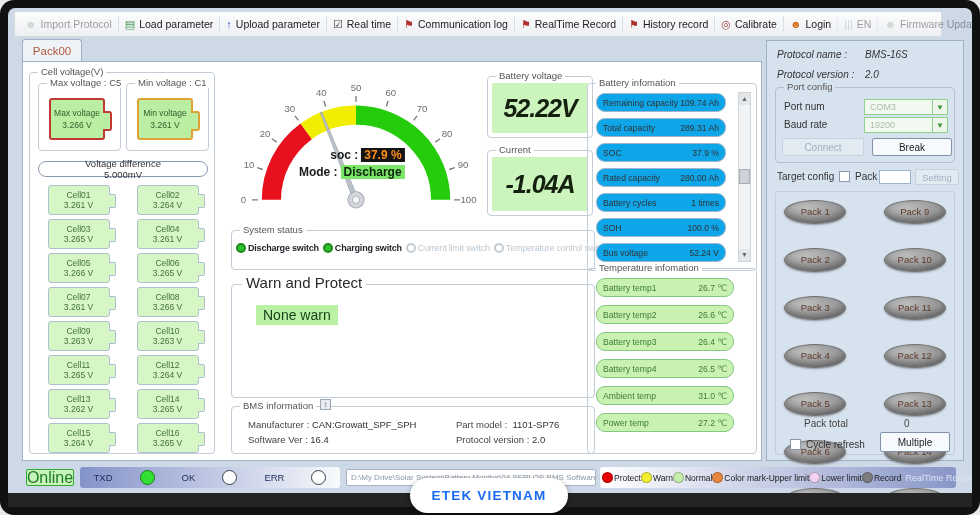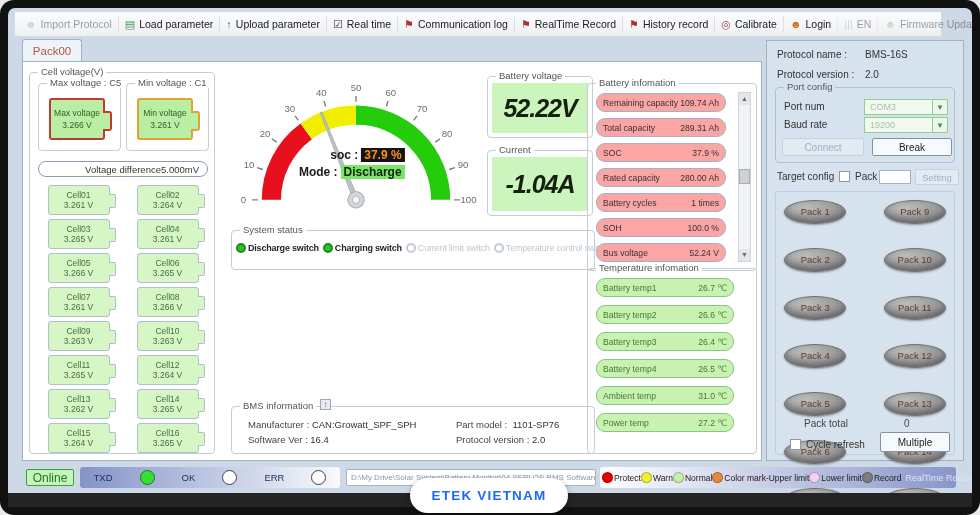--- a/index.html
+++ b/index.html
@@ -28,21 +28,21 @@
   .sidebar .glabel, .glabel.sb { background:#d7e2ef; }
 
   
   .cellv { left:6px; top:10px; width:186px; height:382px; }
   .maxg { left:8px; top:10px; width:83px; height:68px; }
   .ming { left:96px; top:10px; width:83px; height:68px; }
   .bigbatt { position:absolute; left:10px; top:14px; width:56px; height:42px; background:#b9eea3; border:2px solid #c03a33; border-radius:3px; display:flex; flex-direction:column; align-items:center; justify-content:center; gap:2px; font-size:8.5px; color:#33602c; }
   .bigbatt:after { content:''; position:absolute; right:-9px; top:11px; width:7px; height:16px; background:#b9eea3; border:2px solid #c03a33; border-left:none; border-radius:0 3px 3px 0; }
   .ming .bigbatt { border-color:#dfa233; }
   .ming .bigbatt:after { border-color:#dfa233; }
-  .diff { position:absolute; left:8px; top:88px; width:170px; height:16px; border:1px solid #8a9ab0; border-radius:8px; font-size:9.5px; color:#333; display:flex; align-items:center; justify-content:flex-end; padding:0 8px; background:#fff; }
+  .diff { position:absolute; left:8px; top:88px; width:170px; height:16px; border:1px solid #8a9ab0; border-radius:8px; font-size:9.5px; color:#333; display:flex; align-items:center; justify-content:center; padding:0 8px; background:#fff;flex-direction:column; }
   .cells { position:absolute; left:4px; top:112px; width:178px; display:grid; grid-template-columns:1fr 1fr; row-gap:4px; }
   .cell { position:relative; width:62px; height:30px; margin:0 auto; background:#d6f6c6; border:1px solid #aebfcd; border-radius:3px; display:flex; flex-direction:column; align-items:center; justify-content:center; font-size:8.5px; color:#41703a; }
   .cell:after { content:''; position:absolute; right:-7px; top:8px; width:6px; height:12px; background:#d6f6c6; border:1px solid #aebfcd; border-left:none; border-radius:0 2px 2px 0; }
 
   
   .gauge-wrap { position:absolute; left:208px; top:8px; width:250px; height:150px; }
   .gauge-wrap svg { width:100%; height:100%; }
   #gauge-ticks text { font-size:10px; fill:#6e6e6e; }
   #gauge-ticks line { stroke:#7a7a7a; stroke-width:1.4; }
   .gauge-overlay { position:absolute; left:50%; top:78px; transform:translateX(-54%); font-size:12px; color:#1a1a1a; white-space:nowrap; }
@@ -72,50 +72,50 @@
   
   .bmsg { left:208px; top:344px; width:364px; height:48px; }
   .bms-icon { position:absolute; top:-8px; left:88px; width:11px; height:11px; background:#e7ebef; border:1px solid #9aa6b2; font-size:8px; color:#6c7b8a; text-align:center; line-height:10px; }
   .bms-col { position:absolute; top:10px; font-size:9.5px; color:#333; line-height:15px; white-space:nowrap; }
   .bms-col b { font-weight:normal; color:#444; }
 
   
   .batinfo { left:564px; top:14px; width:170px; height:188px;margin-top:7px; }
   .tempinfo { left:564px; top:206px; width:170px; height:186px; }
   .rows { position:absolute; left:8px; top:9px; width:130px; display:flex; flex-direction:column; gap:6px; }
-  .inforow { height:19px; border:1px solid #9fb4c8; border-radius:9px; background:#fca5a5; display:flex; align-items:center; justify-content:space-between; padding:0 6px; font-size:8.6px; color:#333; white-space:nowrap; }
+  .inforow { height:19px; border:1px solid #9fb4c8; border-radius:9px; background:#0ea5e9; display:flex; align-items:center; justify-content:space-between; padding:0 6px; font-size:8.6px; color:#333; white-space:nowrap; }
   .tempinfo .rows { width:138px; gap:8px; }
   .tempinfo .inforow { background:#c9f2b0; border-color:#83c883; color:#3f7a33; }
   .scrollv { position:absolute; right:5px; top:8px; bottom:8px; width:13px; background:#f2f3f5; border:1px solid #cfd4d9; }
   .scr-btn { position:absolute; left:0; right:0; height:12px; background:#e4e7ea; color:#667; font-size:7px; text-align:center; line-height:12px; }
   .scr-up { top:0; } .scr-dn { bottom:0; }
   .scr-thumb { position:absolute; left:0; right:0; top:45%; height:15px; background:#cdd2d8; border:1px solid #a8aeb6; }
 
   
-  .proto-row { position:absolute; left:10px; font-size:10px; color:#333; display:flex; white-space:nowrap; }
+  .proto-row { position:absolute; left:10px; font-size:10px; color:#333; display:flex; white-space:nowrap;font-style:italic; }
   .proto-row .pl { width:88px; }
   .portcfg { left:8px; top:46px; width:180px; height:76px; border-color:#b4c0d0; }
   .cfg-lab { position:absolute; left:8px; font-size:10px; color:#333; }
   .dd { position:absolute; left:88px; width:84px; height:16px; background:#f2f9f0; border:1px solid #8fd08f; display:flex; align-items:center; justify-content:space-between; font-size:9px; color:#aabfaa; padding-left:5px; }
   .dd .arr { width:15px; height:100%; border-left:1px solid #8fd08f; color:#3a9a3a; font-size:8px; display:flex; align-items:center; justify-content:center; background:#eef6ec; }
   .btn { display:flex; align-items:center; justify-content:center; font-size:10px; color:#1c1c1c; background:#f7fafc; border:1px solid #7f92aa; border-radius:2px; }
   .btn.disabled { color:#9fb0c2; background:#e2eaf2; border-color:#c6d2de; }
   .target-row { position:absolute; left:0; top:128px; width:100%; height:18px; font-size:10px; color:#333; }
   .cb { display:inline-block; width:11px; height:11px; background:#fff; border:1px solid #8a98a8; vertical-align:middle; }
   .addr-input { position:absolute; left:112px; top:1px; width:32px; height:14px; border:1px solid #9fb4c8; background:#fff; }
   .packs-panel { position:absolute; left:8px; top:150px; width:180px; height:264px; border:1px solid #c2cedd; border-radius:3px; }
   .packs-grid { position:absolute; left:0; top:6px; width:100%; display:grid; grid-template-columns:1fr 1fr; grid-template-rows:repeat(8,27px); grid-auto-flow:column; justify-items:center; align-items:center;gap:21px; }
   .pack-btn { width:62px; height:24px; border-radius:50%; border:1px solid #6f6f6f; background:radial-gradient(ellipse at 35% 30%, #bcbcbc, #949494 65%, #7c7c7c); color:#5d3a2a; font-size:9.5px; box-shadow:inset 0 -4px 6px rgba(0,0,0,.28), 0 1px 2px rgba(0,0,0,.35); display:flex; align-items:center; justify-content:center; cursor:default; }
   .ptotal { position:absolute; left:0; top:226px; width:100%; font-size:10px; color:#444; }
   .ptotal .v { position:absolute; left:128px; }
   .sb-bottom { position:absolute; left:0; top:244px; width:100%; height:18px; font-size:10px; color:#333; }
 
   
   .statusbar { position:absolute; left:0; top:456px; width:100%; height:26px; }
-  .online { position:absolute; left:18px; top:5px; width:48px; height:17px; background:#c6f4bc; border:1px solid #2faa2f; border-radius:2px; color:#1e7a1e; font-size:12px; display:flex; align-items:center; justify-content:center; }
+  .online { position:absolute; left:18px; top:5px; width:48px; height:17px; background:#c6f4bc; border:1px solid #2faa2f; border-radius:2px; color:#1e7a1e; font-size:16px; display:flex; align-items:center; justify-content:center; }
   .txdbar { position:absolute; left:72px; top:3px; width:260px; height:21px; background:linear-gradient(to right,#8493c8,#f8fafc); border-radius:3px; display:flex; align-items:center; justify-content:space-around; font-size:9.5px; color:#1a2a5a; }
   .led { width:15px; height:15px; border-radius:50%; background:#fdfdfd; border:1.5px solid #39404d; }
   .led.on { background:#35e035; border-color:#1a7a1a; }
   .pathbox { position:absolute; left:338px; top:5px; width:250px; height:17px; background:#fff; border:1px solid #a8b4c0; border-radius:2px; font-size:8px; color:#8a98a8; line-height:15px; padding:0 4px; white-space:nowrap; overflow:hidden; }
   .legendbar { position:absolute; left:592px; top:3px; width:356px; height:21px; background:linear-gradient(to right,#ffffff,#8896c8); border-radius:3px; display:flex; align-items:center; padding:0 2px; }
   .lg-item { display:flex; align-items:center; font-size:8.5px; color:#1a1a1a; white-space:nowrap; }
   .lg-dot { width:11px; height:11px; border-radius:50%; border:1px solid rgba(0,0,0,.25); margin-right:1px; }
   .rtr { margin-left:4px; font-size:9px; color:#dde4f4; white-space:nowrap; }
 
   
@@ -371,20 +371,24 @@
               <span>Current limit switch</span>
             </span>
 
             <span class="sw">
               <span class="dot"></span>
               <span>Temperature control switch</span>
             </span>
           </div>
       </div>
 
+      <div class="group warn">
+        <span class="warn-title">Warn and Protect</span>
+        <span class="warn-val">None warn</span>
+      </div>
 
       <div class="group bmsg">
         <span class="glabel">BMS information</span>
         <span class="bms-icon">↕</span>
         <div class="bms-col" style="left:16px;">
           <div><b>Manufacturer :</b> <span>CAN:Growatt_SPF_SPH</span></div>
           <div><b>Software Ver :</b> <span>16.4</span></div>
         </div>
         <div class="bms-col" style="left:224px;">
           <div><b>Part model :</b> &nbsp;<span>1101-SP76</span></div>

